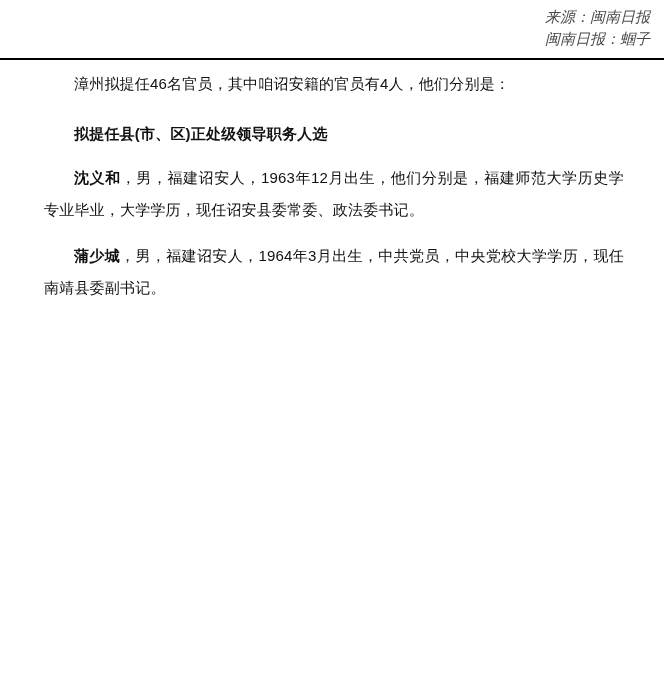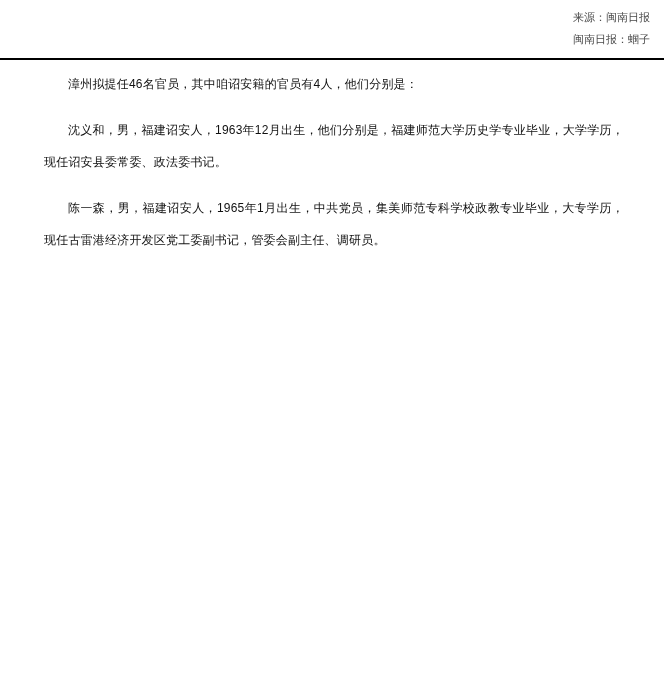--- a/index.html
+++ b/index.html
@@ -18,23 +18,24 @@
     position: relative;
     width: 664px;
     height: 697px;
     box-sizing: border-box;
   }
   .meta {
     position: absolute;
     top: 6px;
     right: 14px;
     text-align: right;
-    font-size: 11px;
+    font-size: 15px;
     color: #4a4a4a;
     line-height: 22px;
+    font-style: italic;
   }
   .meta .meta-line {
     display: block;
     white-space: nowrap;
   }
   .divider {
     position: absolute;
     top: 58px;
     left: 0;
     width: 664px;
@@ -44,54 +45,55 @@
   .content {
     position: absolute;
     top: 68px;
     left: 0;
     width: 664px;
     padding: 0 40px 0 44px;
     box-sizing: border-box;
   }
   p {
     margin: 0 0 14px 0;
-    font-size: 12px;
+    font-size: 15px;
     line-height: 32px;
     text-align: justify;
     letter-spacing: 0.2px;
   }
   p.indent {
     text-indent: 2em;
   }
   p.heading {
     font-weight: bold;
     text-indent: 2em;
     margin-top: 18px;
     margin-bottom: 12px;
   }
   .name {
-    font-weight: normal;
+    font-weight: bold;
   }
 </style>
 </head>
 <body>
 
 <div class="page">
 
   <div class="meta">
     <span class="meta-line">来源：闽南日报</span>
     <span class="meta-line">闽南日报：蝈子</span>
   </div>
 
   <div class="divider"></div>
 
   <div class="content">
 
     <p class="indent">漳州拟提任46名官员，其中咱诏安籍的官员有4人，他们分别是：</p>
 
+    <p class="heading">拟提任县(市、区)正处级领导职务人选</p>
     <p class="indent"><span class="name">沈义和</span><span>，男，福建诏安人，1963年12月出生，他们分别是，福建师范大学历史学专业毕业，大学学历，现任诏安县委常委、政法委书记。</span></p>
 
+    <p class="indent"><span class="name">蒲少城</span><span>，男，福建诏安人，1964年3月出生，中共党员，中央党校大学学历，现任南靖县委副书记。</span></p>
 
 
-    <p class="indent"><span class="name">陈一森</span><span>，男，福建诏安人，1965年1月出生，中共党员，集美师范专科学校政教专业毕业，大专学历，现任古雷港经济开发区党工委副书记，管委会副主任、调研员。</span></p>
 
   </div>
 </div>
 
 </body></html>

